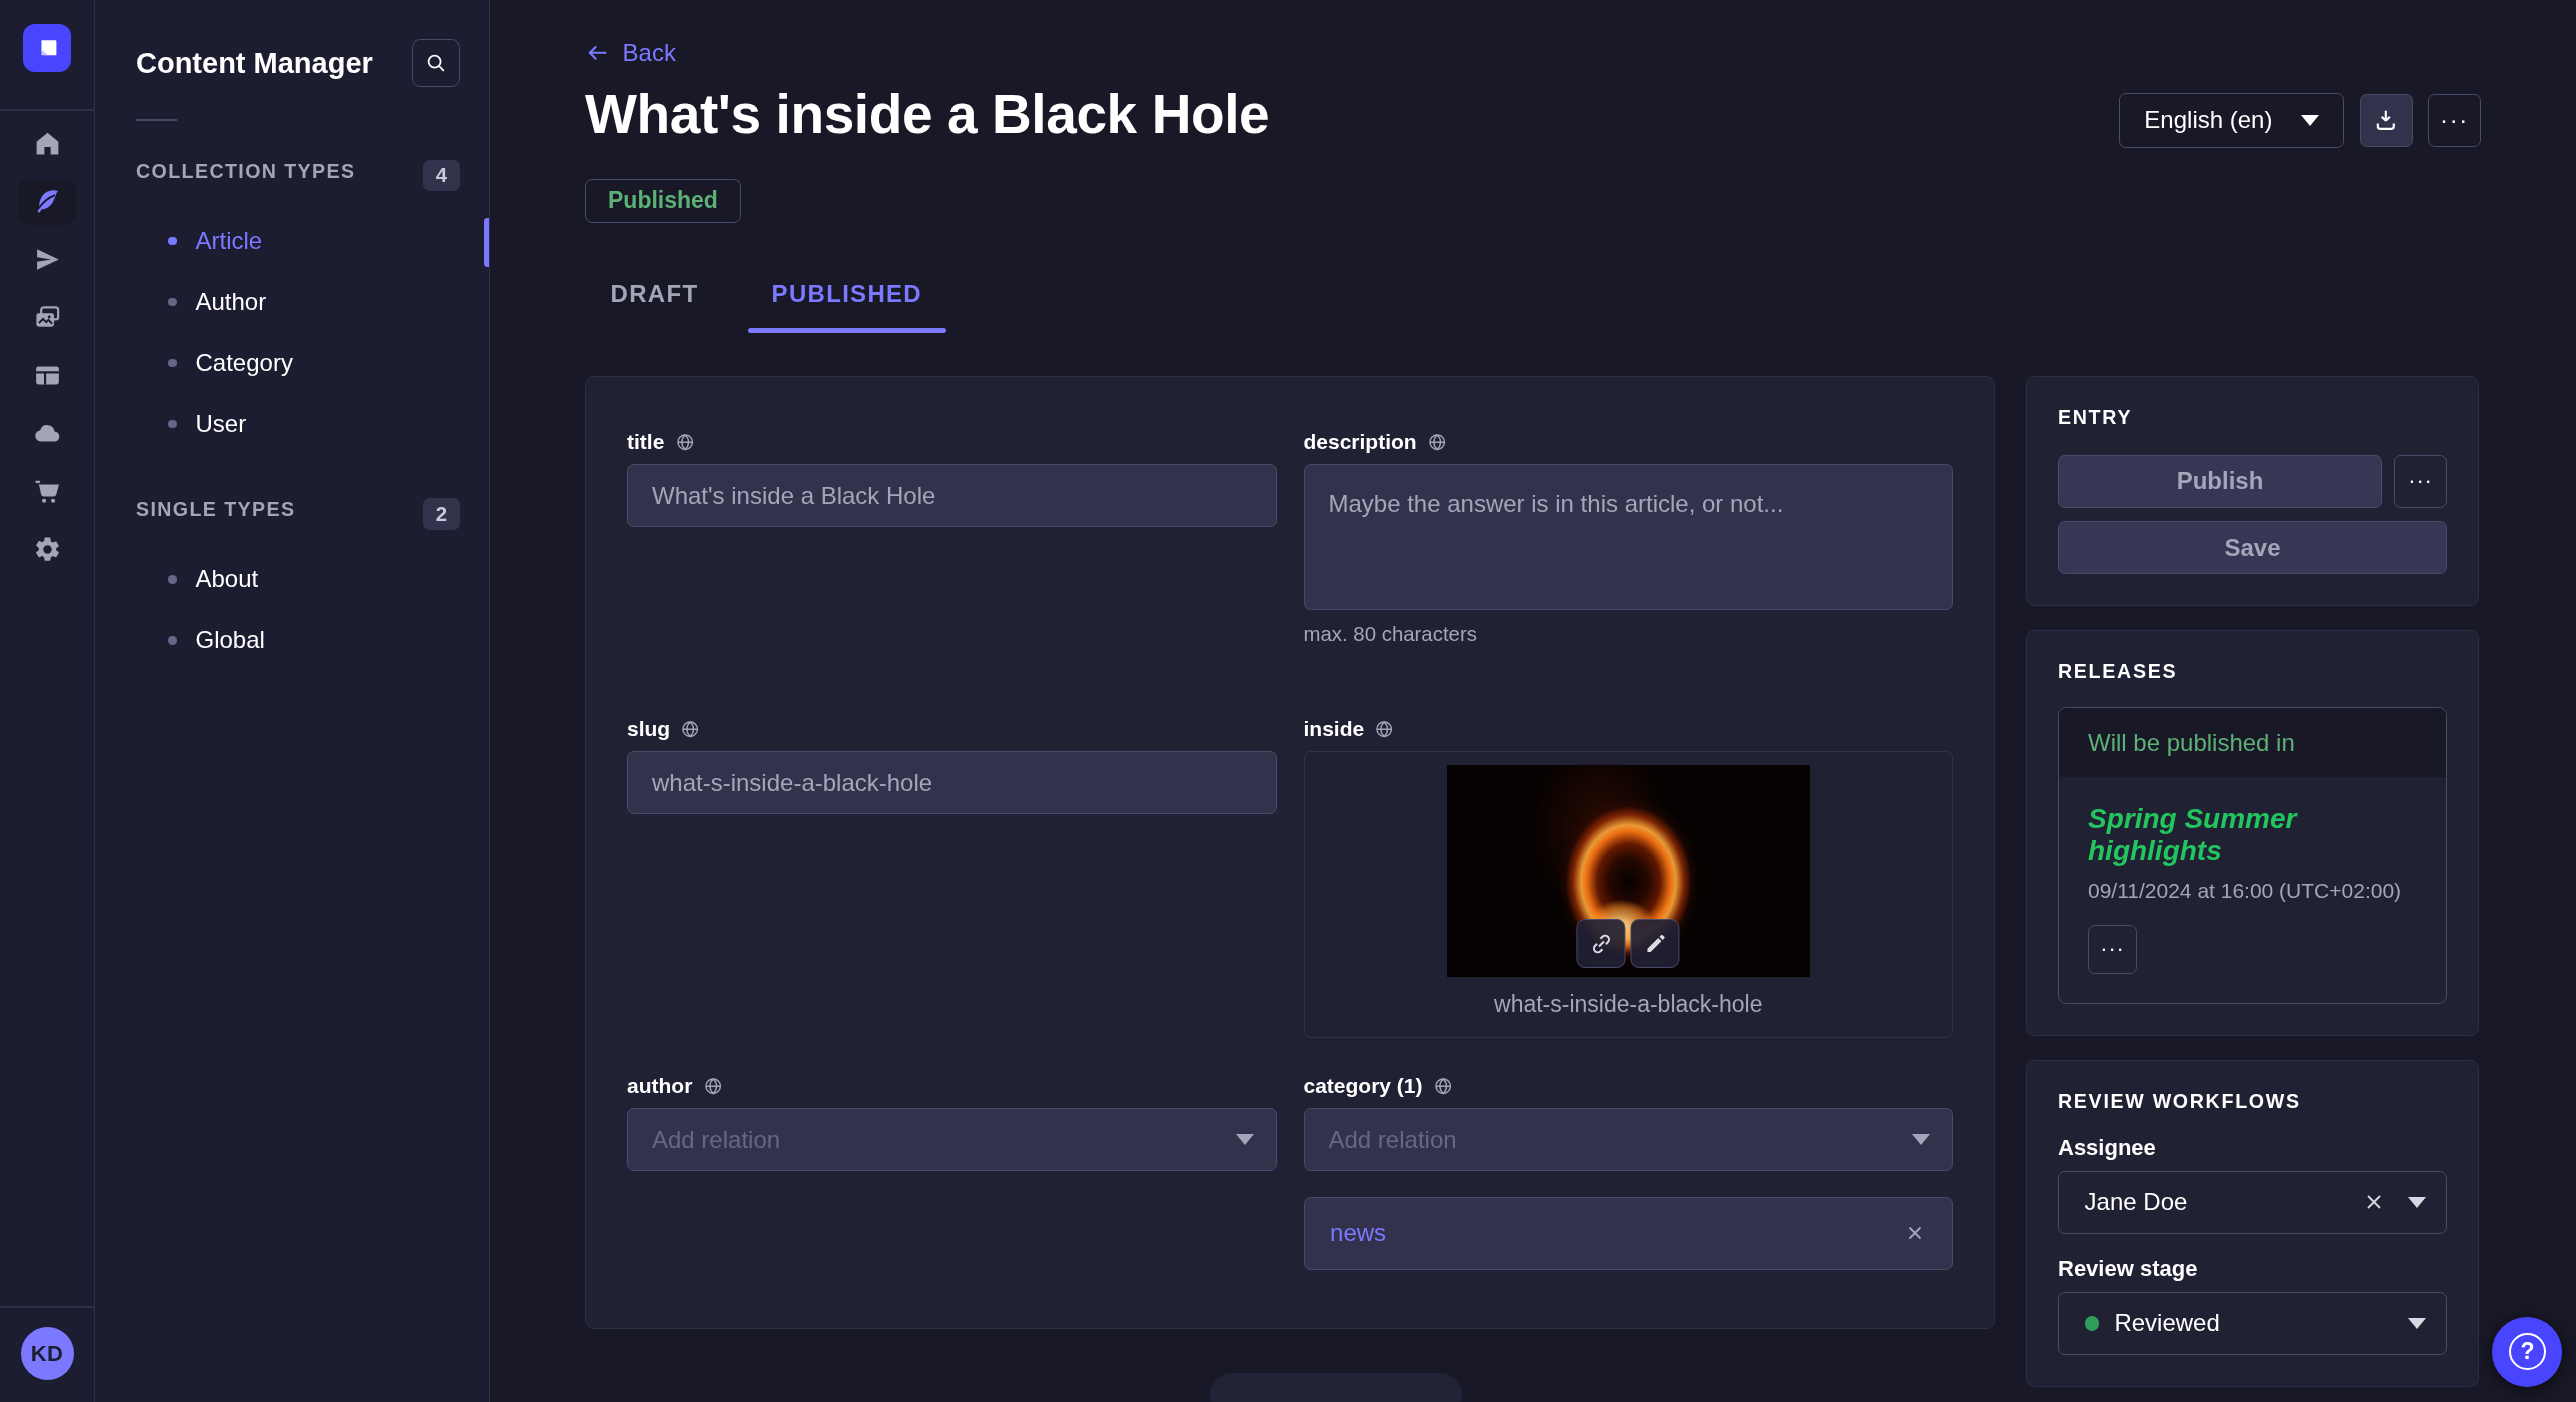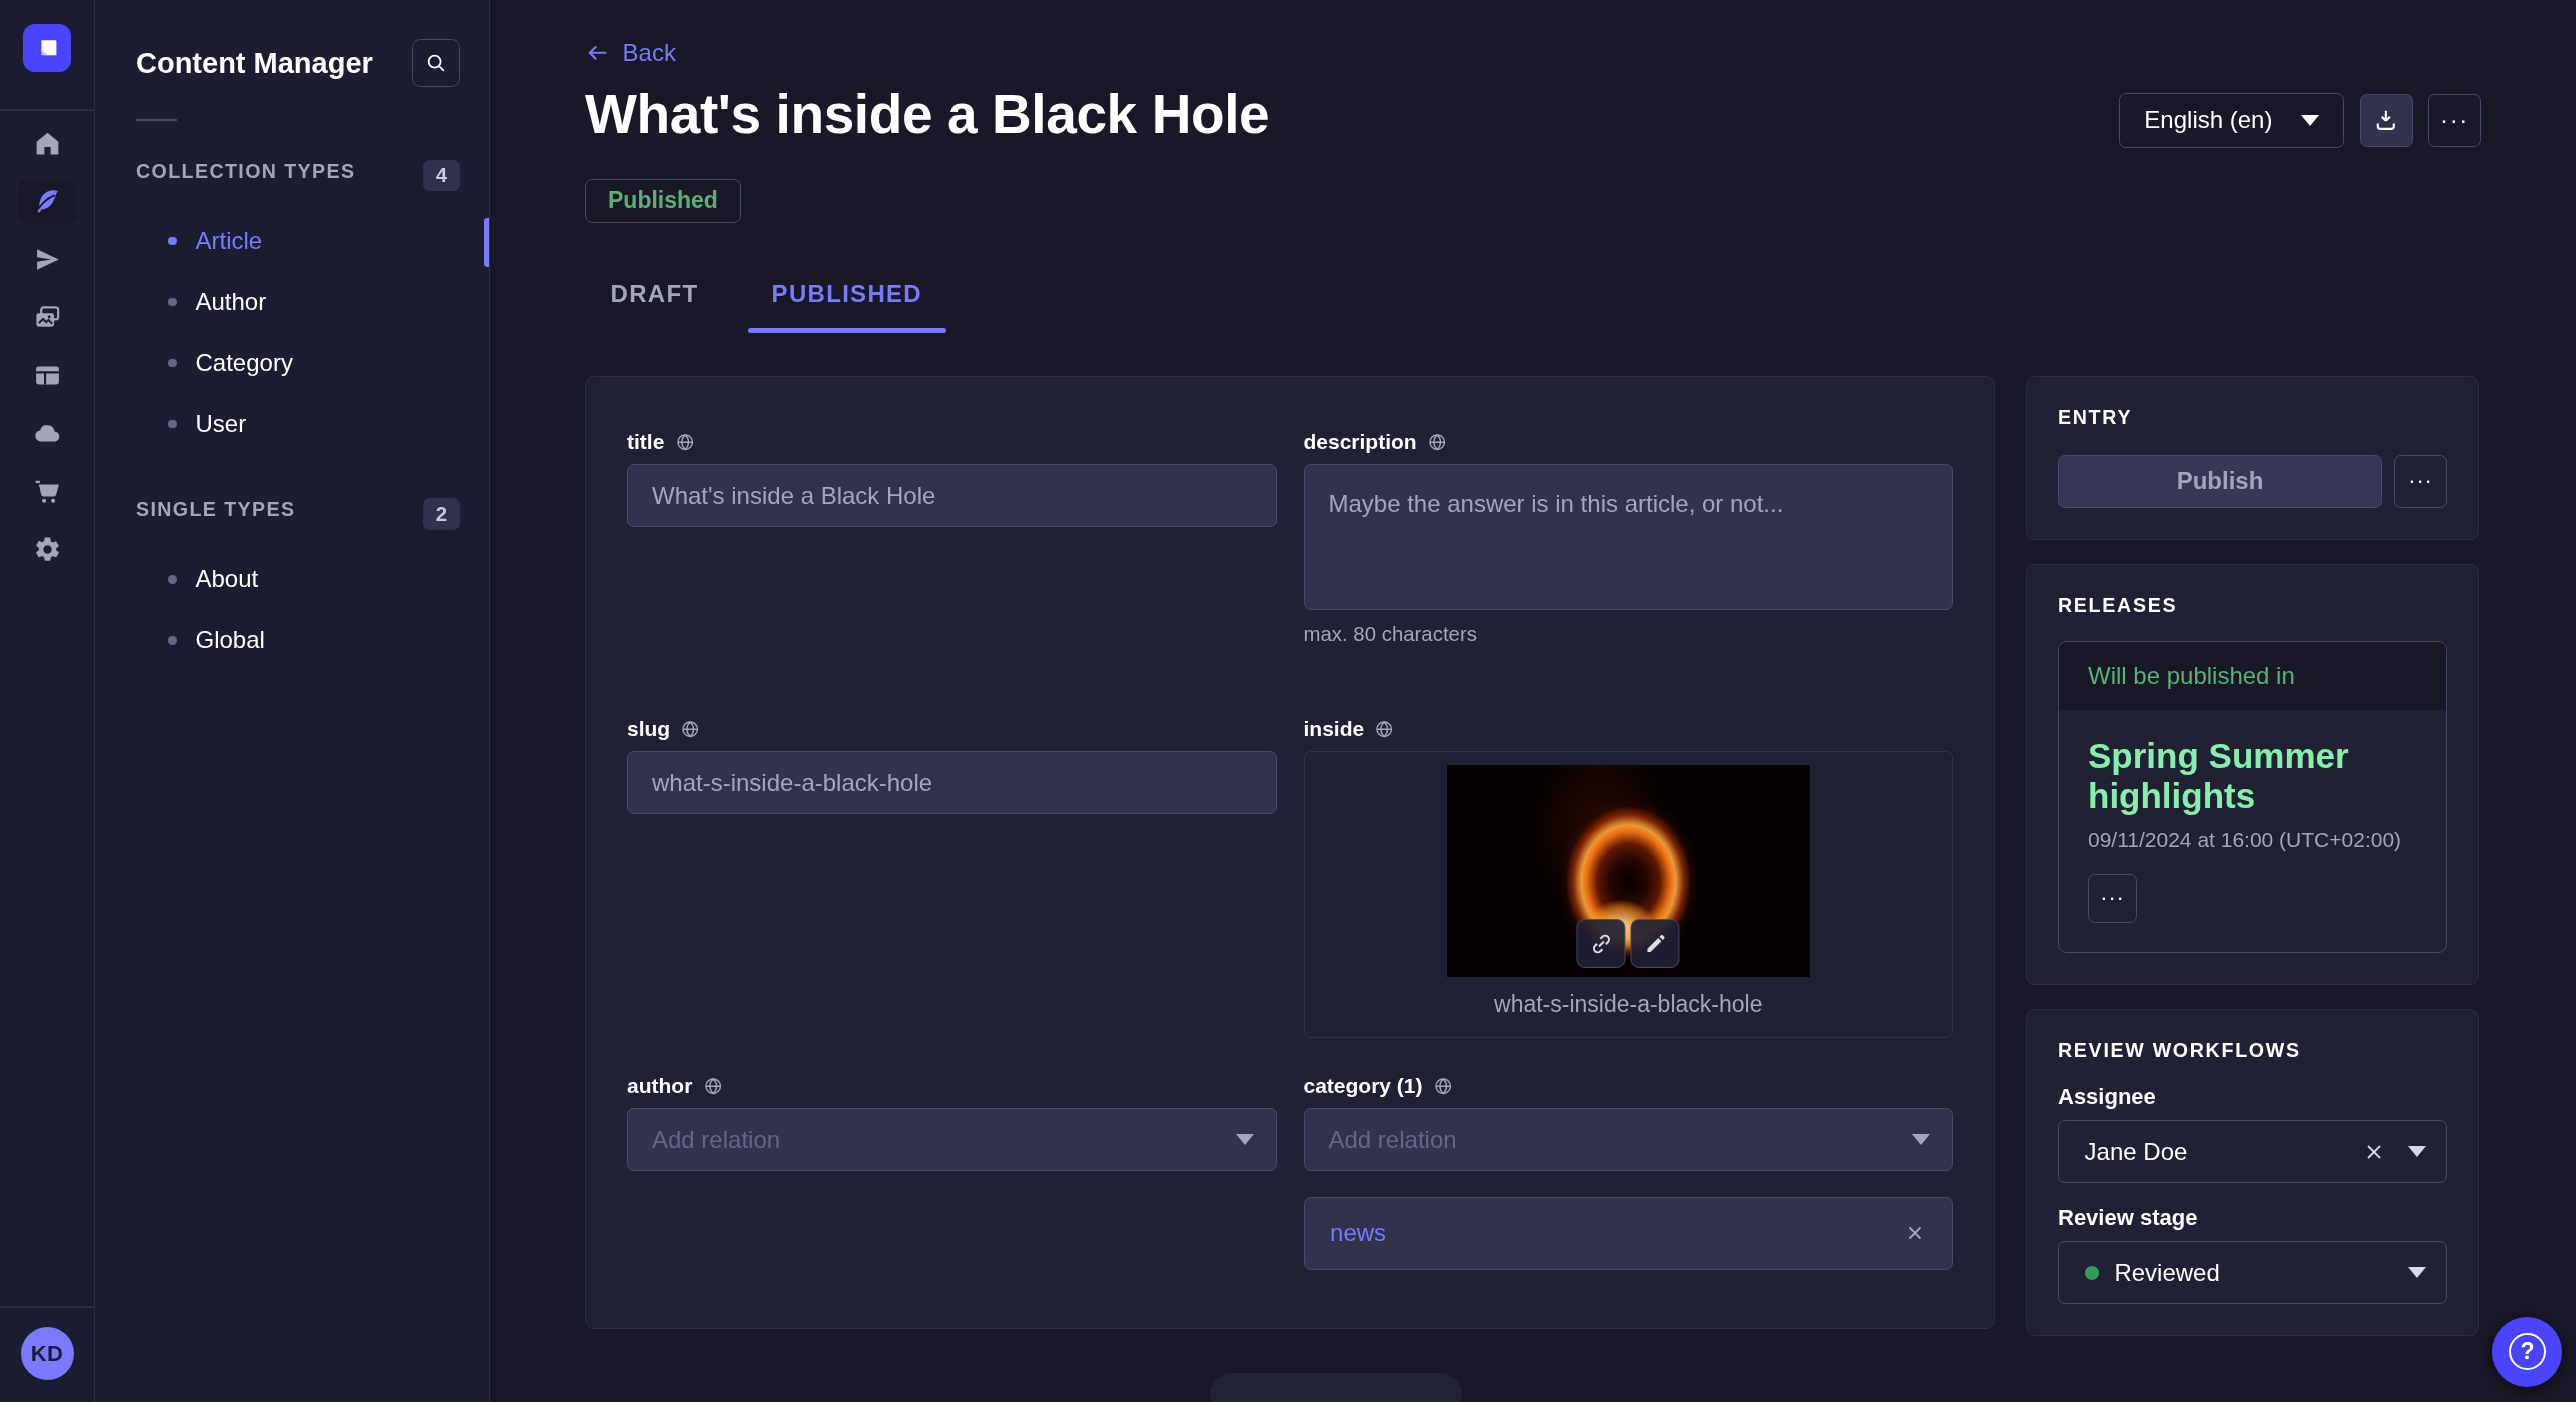--- a/index.html
+++ b/index.html
@@ -207,21 +207,21 @@
     width: 53px; height: 53px; border-radius: 6.8px; background: transparent;
     border: 1.7px solid #4a4a6a; color: #ffffff; font-size: 22px; letter-spacing: 0.9px;
     cursor: pointer; display: flex; align-items: center; justify-content: center;
     font-family: inherit;
   }
   .save-btn { width: 100%; margin-top: 13.6px; flex: none; }
 
   .release-card { margin-top: 24px; border: 1.7px solid #4a4a6a; border-radius: 8.5px; overflow: hidden; }
   .release-head { background: #181826; padding: 20.4px 29px; color: #5cb176; font-size: 24px; }
   .release-body { padding: 25.6px 29px 29px; }
-  .release-title { font-size: 35px; font-weight: 700; color: #86efac; }
+  .release-title { font-size: 28px; font-weight: 700; color: #22c55e; font-style: italic; }
   .release-date { margin-top: 12px; font-size: 21px; color: #a5a5ba; }
   .release-body .more-btn { margin-top: 22px; width: 49px; height: 49px; }
 
   .rw-label { font-size: 22px; font-weight: 700; color: #ffffff; margin-top: 22px; margin-bottom: 10.2px; }
   .rw-combo {
     width: 100%; height: 63px; border-radius: 6.8px; background: #212134;
     border: 1.7px solid #4a4a6a; display: flex; align-items: center;
     padding: 0 20.4px 0 25.6px; cursor: pointer;
   }
   .rw-combo .val { color: #ffffff; font-size: 24px; }
@@ -512,20 +512,21 @@
       </section>
 
       <aside class="side-col">
 
         <section class="panel">
           <h2 class="panel-heading">ENTRY</h2>
           <div class="entry-btn-row">
             <button class="btn-muted">Publish</button>
             <button class="more-btn">···</button>
           </div>
+          <button class="btn-muted save-btn">Save</button>
         </section>
 
         <section class="panel">
           <h2 class="panel-heading">RELEASES</h2>
           <div class="release-card">
             <div class="release-head">Will be published in</div>
             <div class="release-body">
               <div class="release-title">Spring Summer highlights</div>
               <div class="release-date">09/11/2024 at 16:00 (UTC+02:00)</div>
               <button class="more-btn">···</button>

